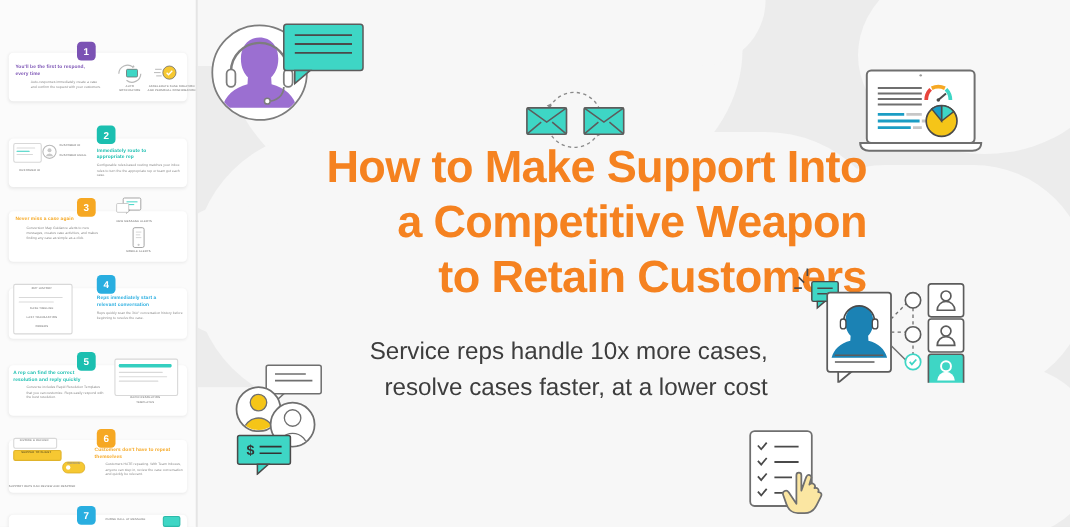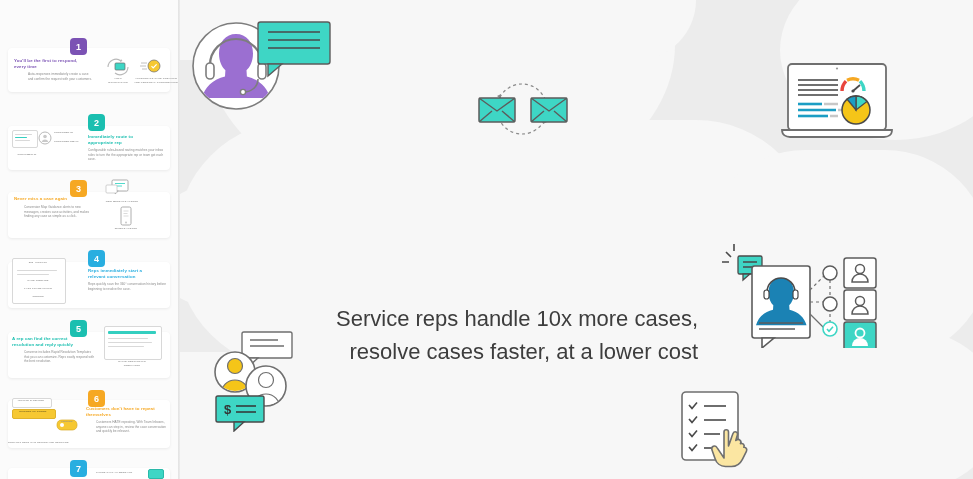--- a/index.html
+++ b/index.html
@@ -191,20 +191,23 @@
     <div class="minicap" style="left:56px;top:420px;width:22px;">PRICING</div>
     <div class="minicap" style="left:8px;top:441px;width:82px;text-align:left;">SUPPORT REPS CAN REVIEW AND RESPOND</div>
 
     <div class="rail-card" style="left:8px;top:468px;width:162px;height:30px;"></div>
     <div class="badge" style="left:70px;top:460px;background:#29aee0;">7</div>
     <div class="minicap" style="left:96px;top:471px;width:48px;text-align:left;">PHONE CALL AT MESSAGE</div>
     <div class="chip" style="left:148px;top:469px;width:14px;height:8px;background:#3ed6c5;border-color:#2bb9a9;"></div>
   </div>
   <div id="rail-divider"></div>
 
+  <div id="headline">How to Make Support Into
+a Competitive Weapon
+to Retain Customers</div>
   <div id="subhead">Service reps handle 10x more cases,
 resolve cases faster, at a lower cost</div>
 
   <svg class="ill" style="left:188px;top:8px;" width="150" height="112" viewBox="0 0 150 112">
     <circle cx="48" cy="58" r="43" fill="#ffffff" stroke="#7d7d7d" stroke-width="1.6"></circle>
     <clipPath id="clipHead">
         <circle cx="48" cy="58" r="42"></circle>
       </clipPath>
     <g clip-path="url(#clipHead)">
       <path d="M48 26c10.5 0 17 8.2 17 19.5 0 8.5-3.4 14-6.5 16.8l.4 6.2c12 3 20.5 10.6 23 21.5H14c2.5-10.9 11-18.5 23-21.5l.4-6.2c-3.1-2.8-6.4-8.3-6.4-16.8C31 34.2 37.5 26 48 26z" fill="#9b6fd1"></path>

